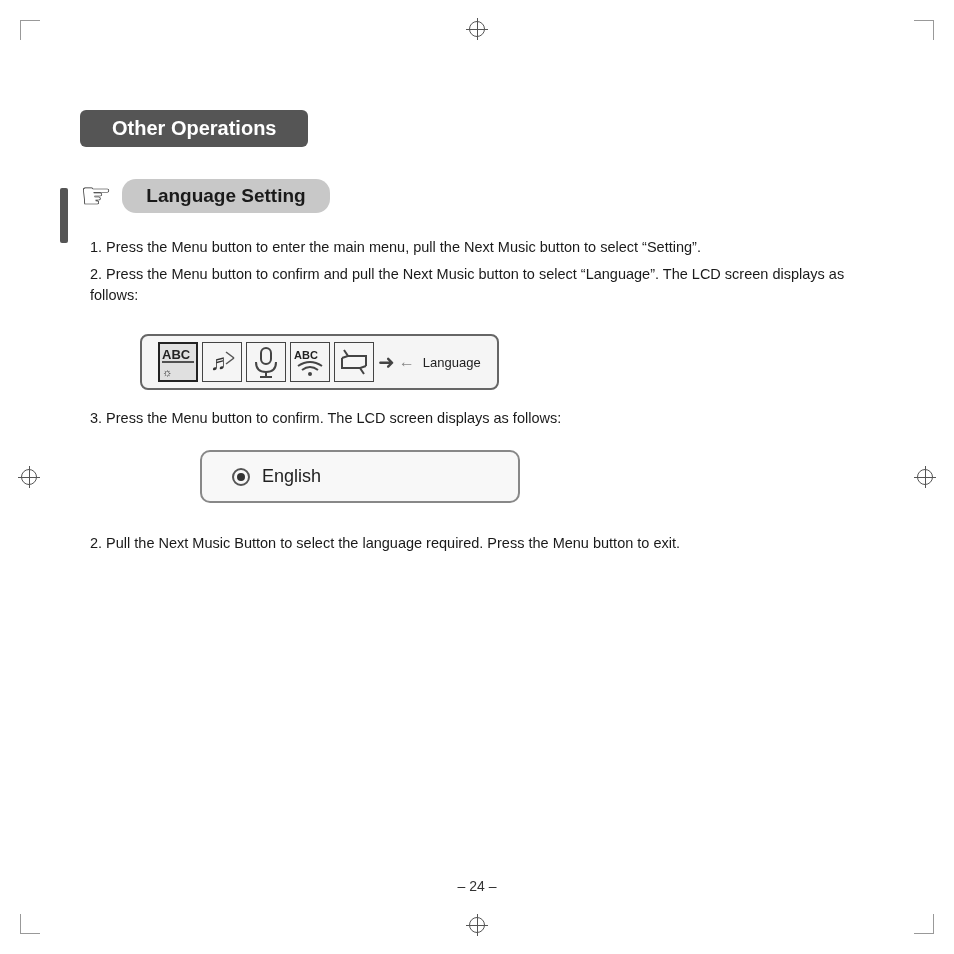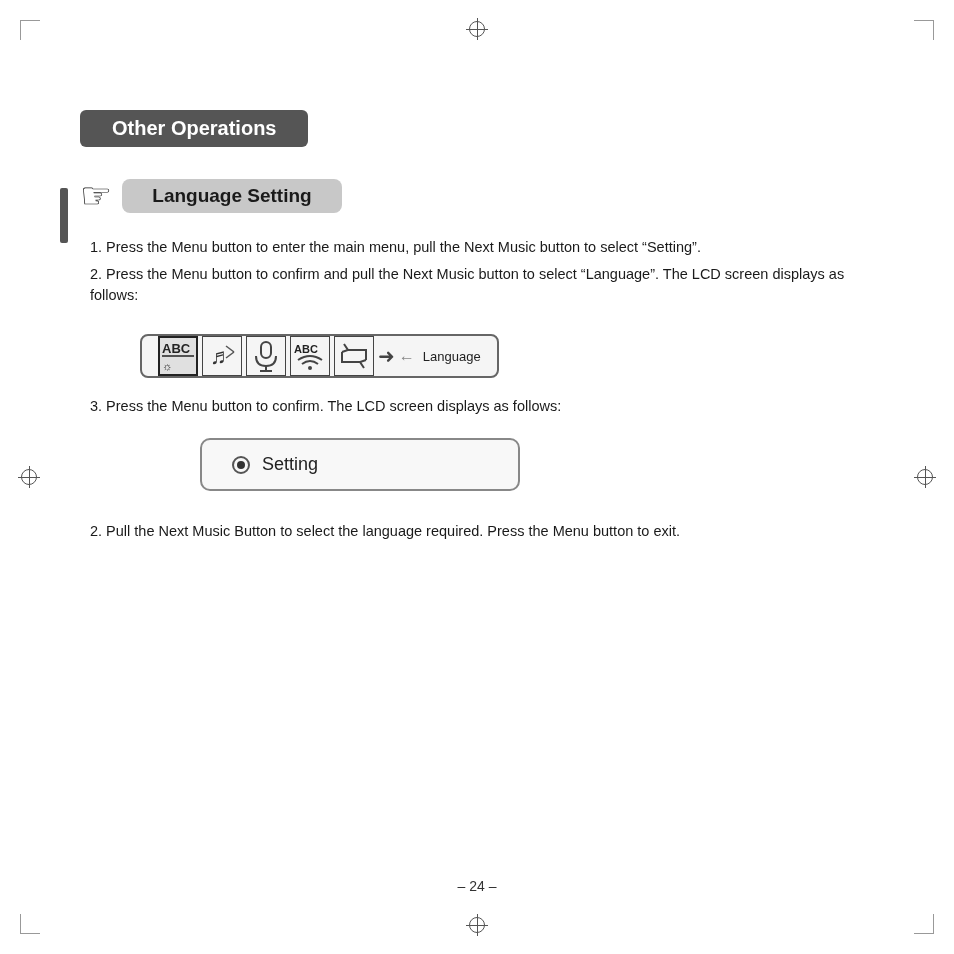--- a/index.html
+++ b/index.html
@@ -101,22 +101,22 @@
       margin-bottom: 20px;
     }
     .hand-icon {
       font-size: 36px;
       margin-right: 10px;
       display: inline-block;
     }
     .subsection-header {
       display: inline-block;
       background: #c8c8c8;
-      border-radius: 8px;
-      padding: 6px 30px;
+      border-radius: 14px;
+      padding: 6px 24px;
     }
     .subsection-header-text {
       color: #1a1a1a;
       font-size: 19px;
       font-weight: bold;
       font-family: Arial Black, Arial, sans-serif;
     }
 
     
     .instructions {
@@ -127,21 +127,21 @@
       margin-bottom: 6px;
       line-height: 1.45;
       font-size: 14.5px;
     }
 
     
     .lcd-box {
       border: 2px solid #666;
       border-radius: 8px;
       background: #f5f5f5;
-      padding: 0 16px;
+      padding: 6px 16px;
       display: inline-flex;
       align-items: center;
       margin: 10px 0 20px 60px;
       gap: 4px;
     }
 
     .icon-cell {
       width: 40px;
       height: 40px;
       border: 1.5px solid #444;
@@ -355,21 +355,21 @@
   </div>
 
   
   <p style="margin-left:10px; margin-bottom:14px; font-size:14.5px;">3. Press the Menu button to confirm. The LCD screen displays as follows:</p>
 
   
   <div class="english-box">
     <div class="radio-dot">
       <div class="radio-dot-inner"></div>
     </div>
-    <span class="english-text">Setting</span>
+    <span class="english-text">English</span>
   </div>
 
   
   <div class="step4">
     <p class="step4-title">2.  Pull the Next Music Button to select the language required. Press the Menu button to exit.</p>
     <ul class="bullet-list">
     </ul>
   </div>
 
 </div>

